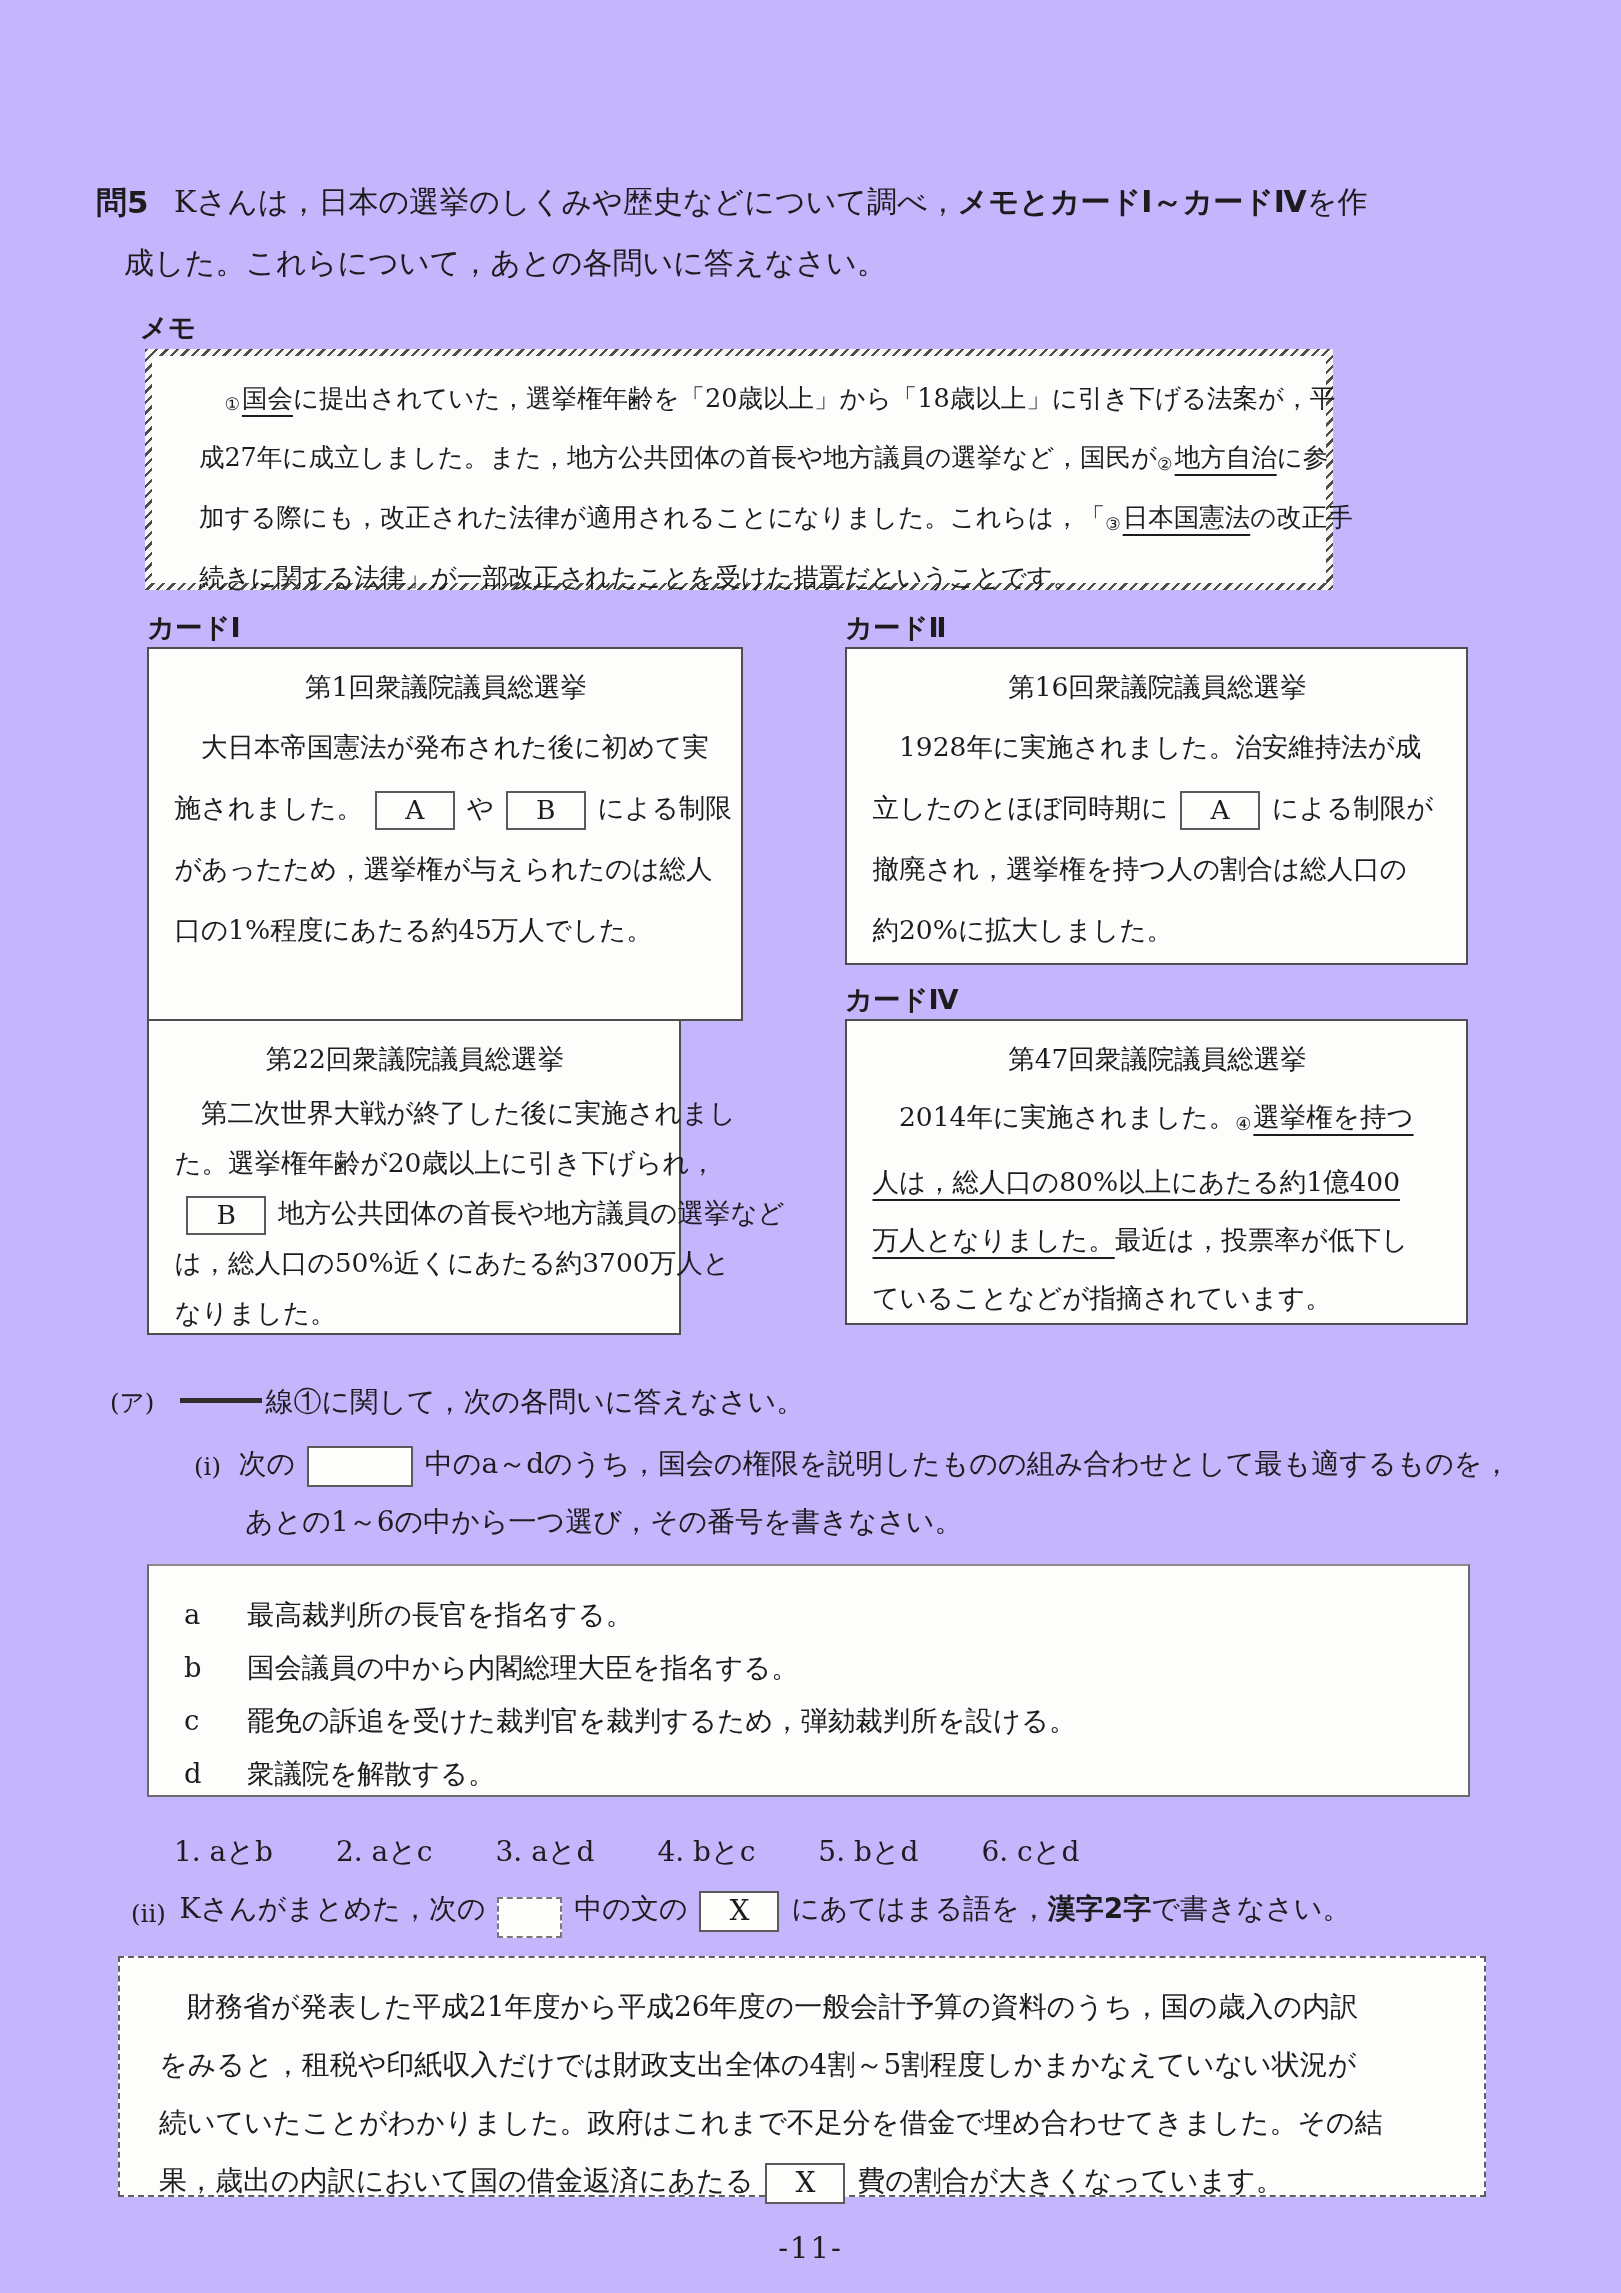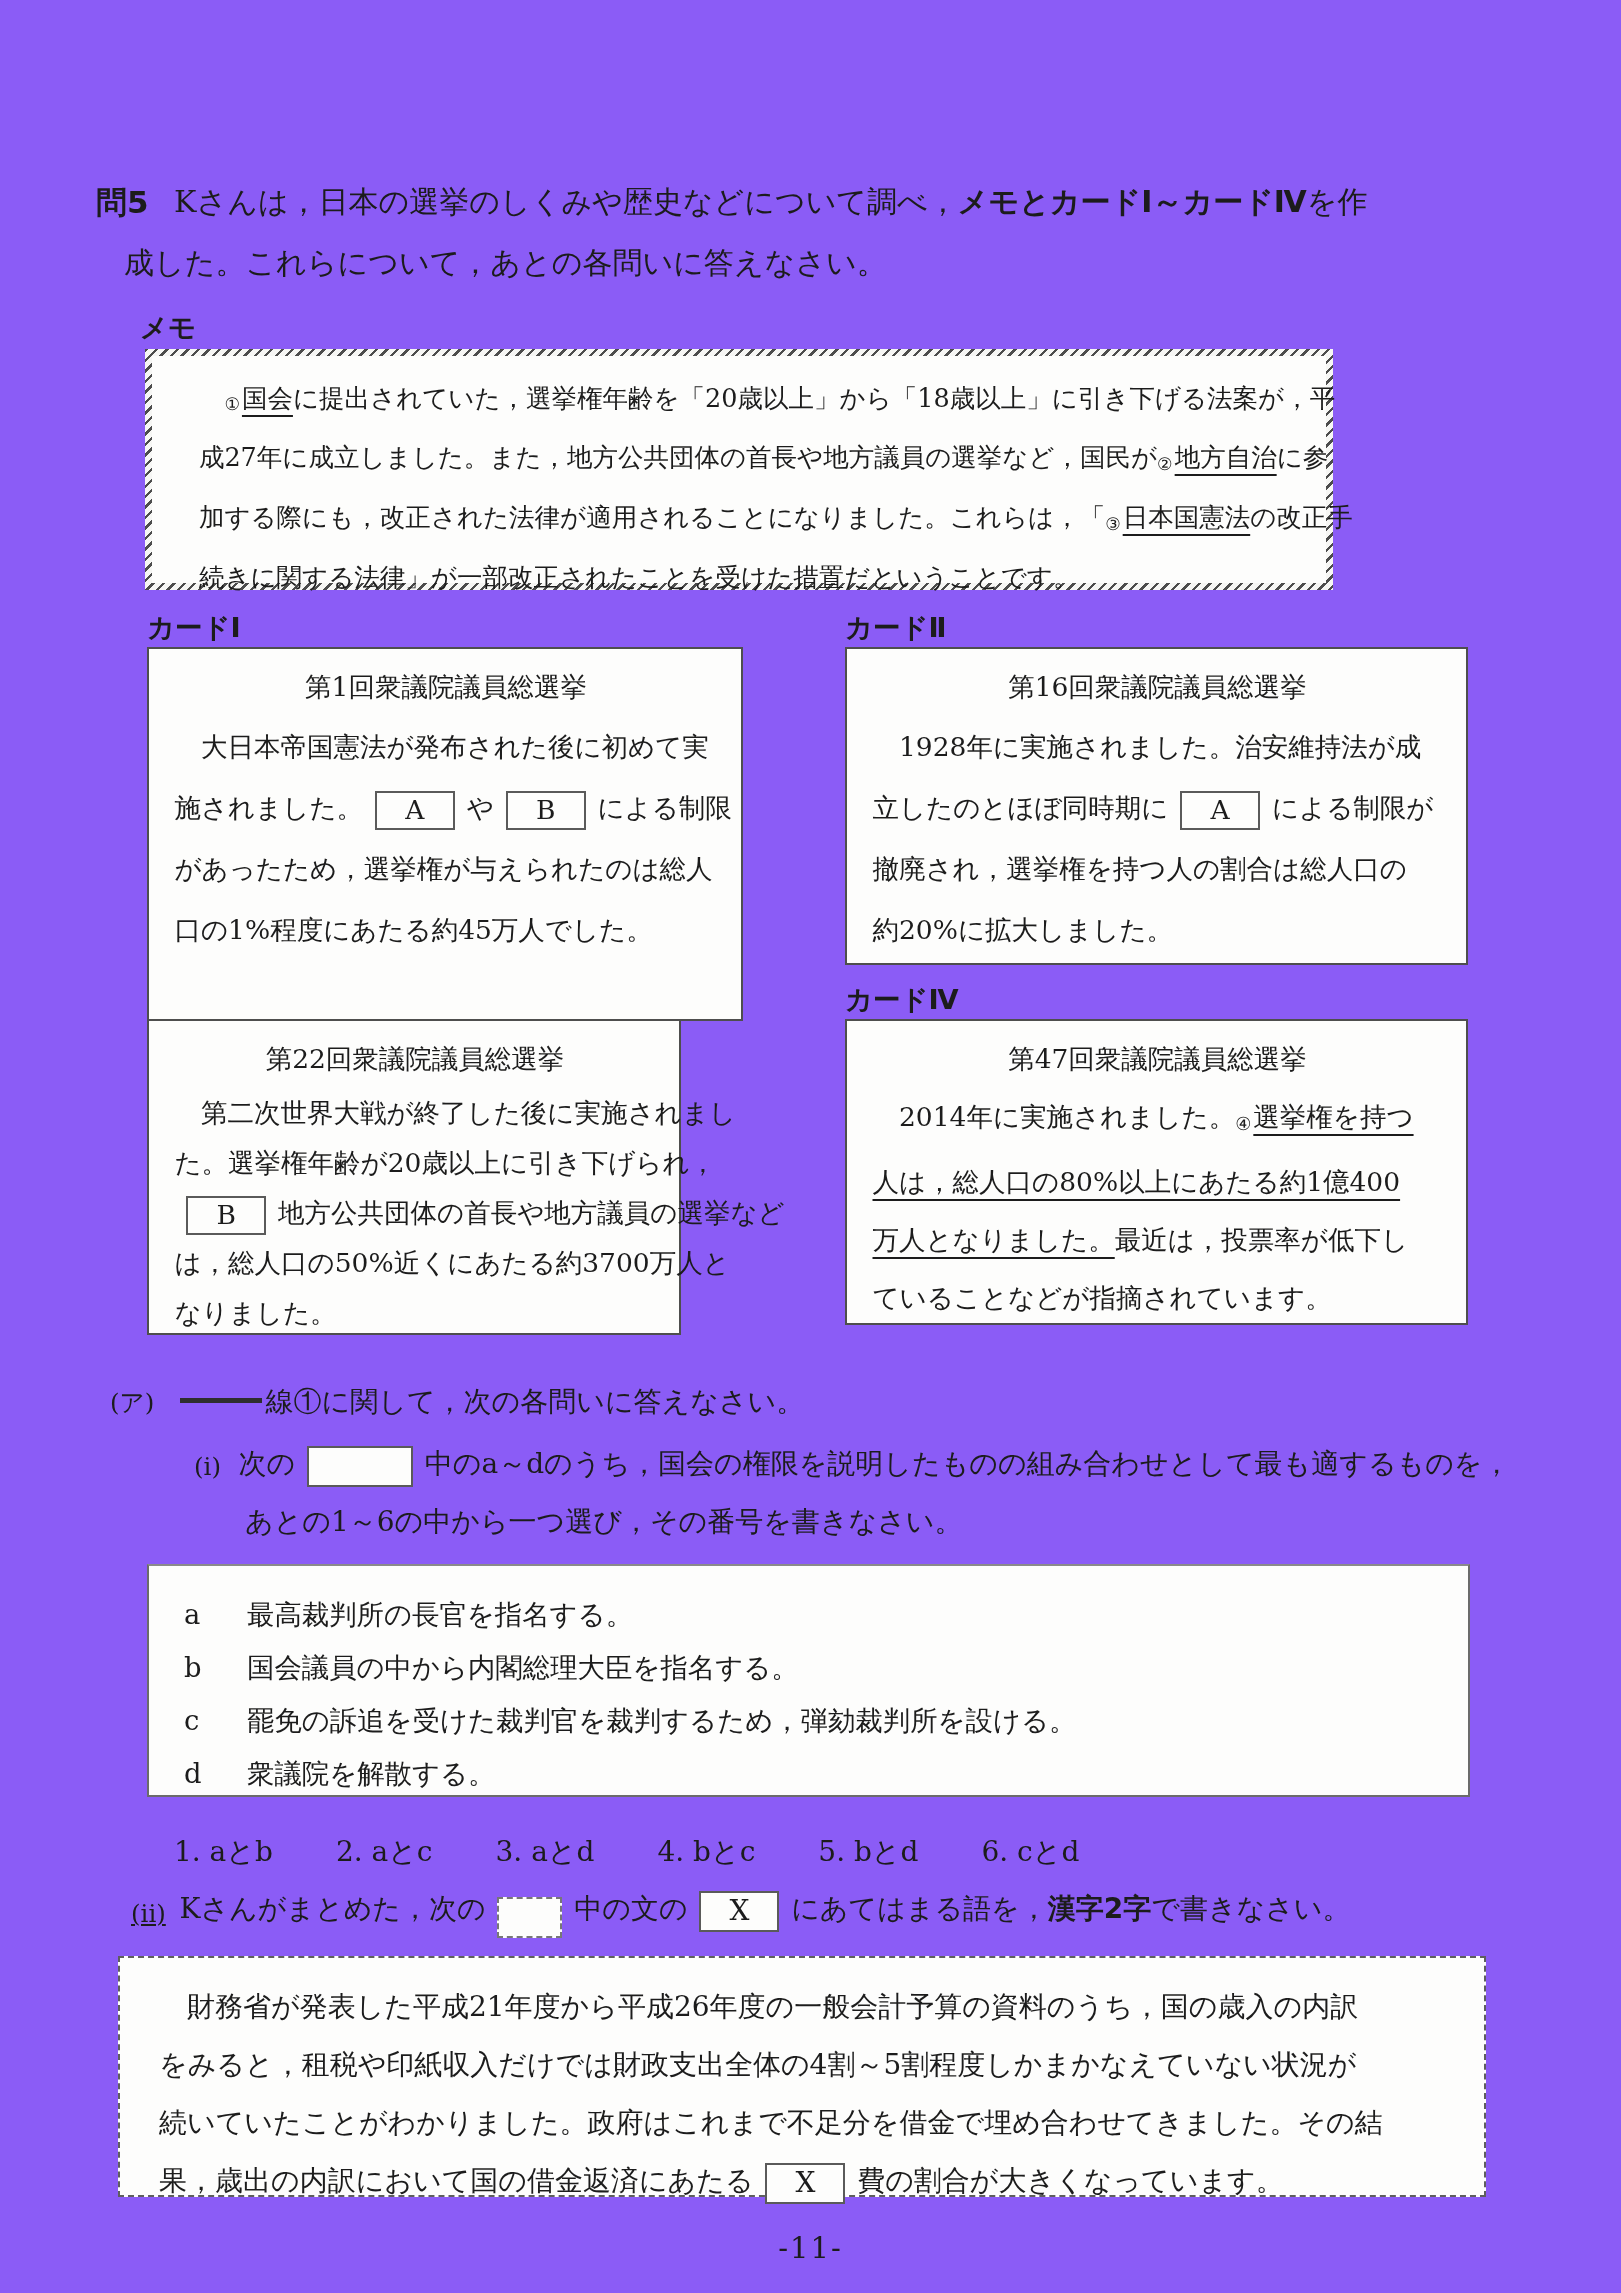--- a/index.html
+++ b/index.html
@@ -1,21 +1,21 @@
 <!DOCTYPE html>
 <html><head>
 <meta charset="utf-8">
 <style>
   * { margin:0; padding:0; box-sizing:border-box; }
   html,body { background:#e8e8e6; }
   .page {
     position:relative;
     width:1621px; height:2294px;
     margin:0 auto;
-    background:#8b5cf6;
+    background:#c4b5fd;
     color:#1c1c1c;
     font-family:"DejaVu Serif","Liberation Serif",serif;
     overflow:hidden;
   }
   .gothic { font-family:"DejaVu Sans","Liberation Sans",sans-serif; font-weight:600; }
   .abs { position:absolute; }
 
   
   .header { left:96px; top:182px; width:1451px; font-size:30px; line-height:1.35; }
   .header .row1 { display:flex; align-items:flex-start; }
@@ -63,21 +63,21 @@
   .options .line { line-height:53px; white-space:nowrap; }
   .optkey { display:inline-block; min-width:63px; }
 
   
   .choices { left:174px; top:1833px; font-size:28px; white-space:nowrap; }
   .choice { margin-right:63px; }
 
   
   .qii { left:131px; top:1890px; width:1431px; font-size:28px; }
   .qii .first { display:flex; align-items:center; white-space:nowrap; }
-  .qii .ilabel { font-size:24.5px; margin-right:13.7px;text-decoration:underline; }
+  .qii .ilabel { font-size:24.5px; margin-right:13.7px; }
 
   
   .summary { left:118px; top:1956px; width:1368px; height:241px;
     border:2px dashed #5e5e5e; background:#fdfdfc; padding:19.6px 33px 0 39px; font-size:28px; }
   .summary .line { line-height:58px; white-space:nowrap; }
 
   .pagenum { left:0; top:2231px; width:100%; text-align:center; font-size:29px; letter-spacing:2px; }
 
   
   .cnum { font-size:0.68em; vertical-align:-0.22em; margin-right:2px; }

